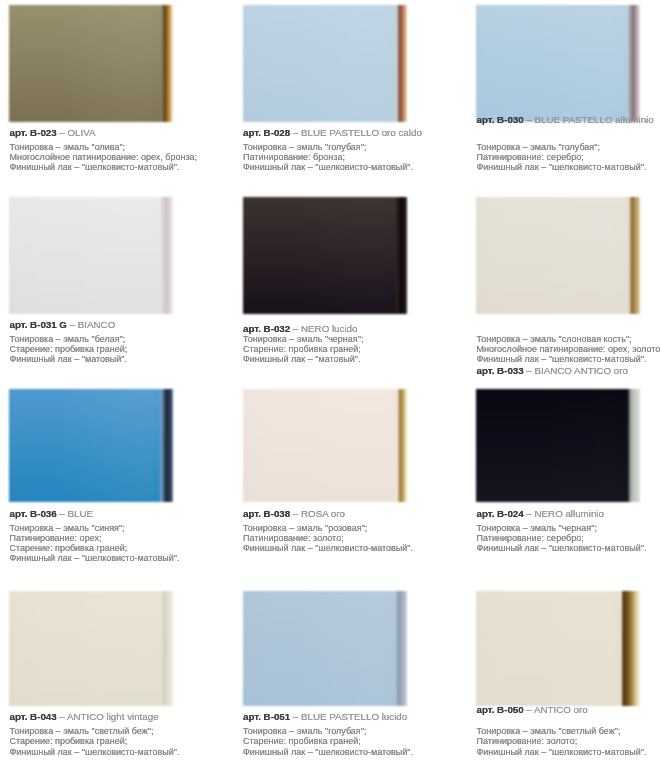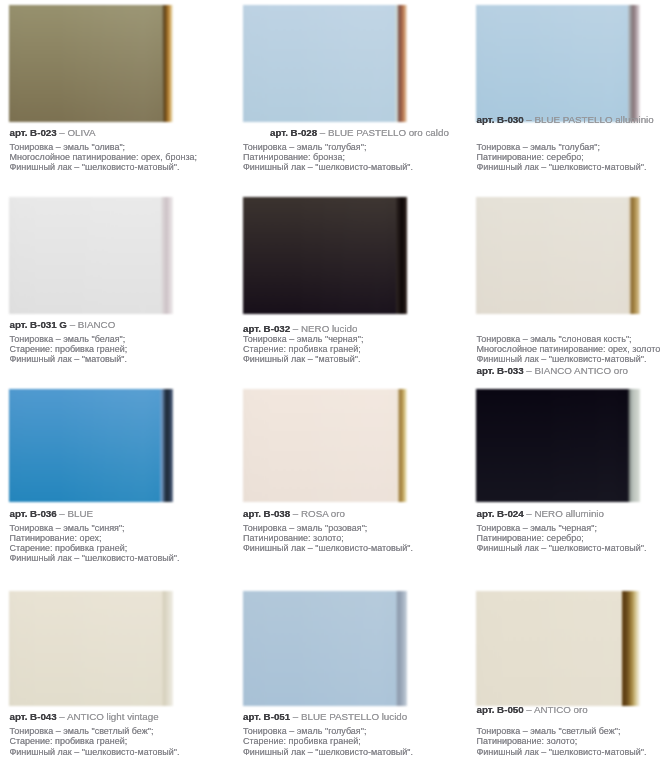--- a/index.html
+++ b/index.html
@@ -42,21 +42,21 @@
       </div>
   </div>
   <div class="cell" style="left:242.5px;top:5px;">
     <div class="swatch" style="width:164px;height:116.5px;">
       <div class="swatch-clip">
         <div class="face" style="background:linear-gradient(180deg,#bed3e4 0%,#b3cdde 100%);"></div>
         <div class="sheen" style="background:linear-gradient(90deg,rgba(0,0,0,0.012) 0%,rgba(0,0,0,0.005) 6%,rgba(255,255,255,0) 30%,rgba(255,255,255,0.035) 62%,rgba(255,255,255,0.05) 82%,rgba(255,255,255,0.012) 100%);"></div>
         <div class="edge" style="width:12px;background:linear-gradient(90deg,#c3d6dc 0%,#cfd8d2 16%,#7a4e46 34%,#9c6148 52%,#bd7d55 70%,#d6a97f 84%,#f0e4d6 100%);"></div>
       </div>
     </div>
-    <div class="title" style="top:122.7px;margin-left:27px;"><span class="code">арт. B-028</span><span class="sep"> – </span><span class="nm">BLUE PASTELLO oro caldo</span></div>
+    <div class="title" style="top:122.7px;"><span class="code">арт. B-028</span><span class="sep"> – </span><span class="nm">BLUE PASTELLO oro caldo</span></div>
     <div class="desc" style="top:136.8px;">
         <div>Тонировка – эмаль "голубая";</div>
         <div>Патинирование: бронза;</div>
         <div>Финишный лак – "шелковисто-матовый".</div>
       </div>
   </div>
   <div class="cell" style="left:476px;top:5px;">
     <div class="swatch" style="width:164px;height:116.5px;">
       <div class="swatch-clip">
         <div class="face" style="background:linear-gradient(180deg,#b8d1e3 0%,#a9c9de 100%);"></div>

